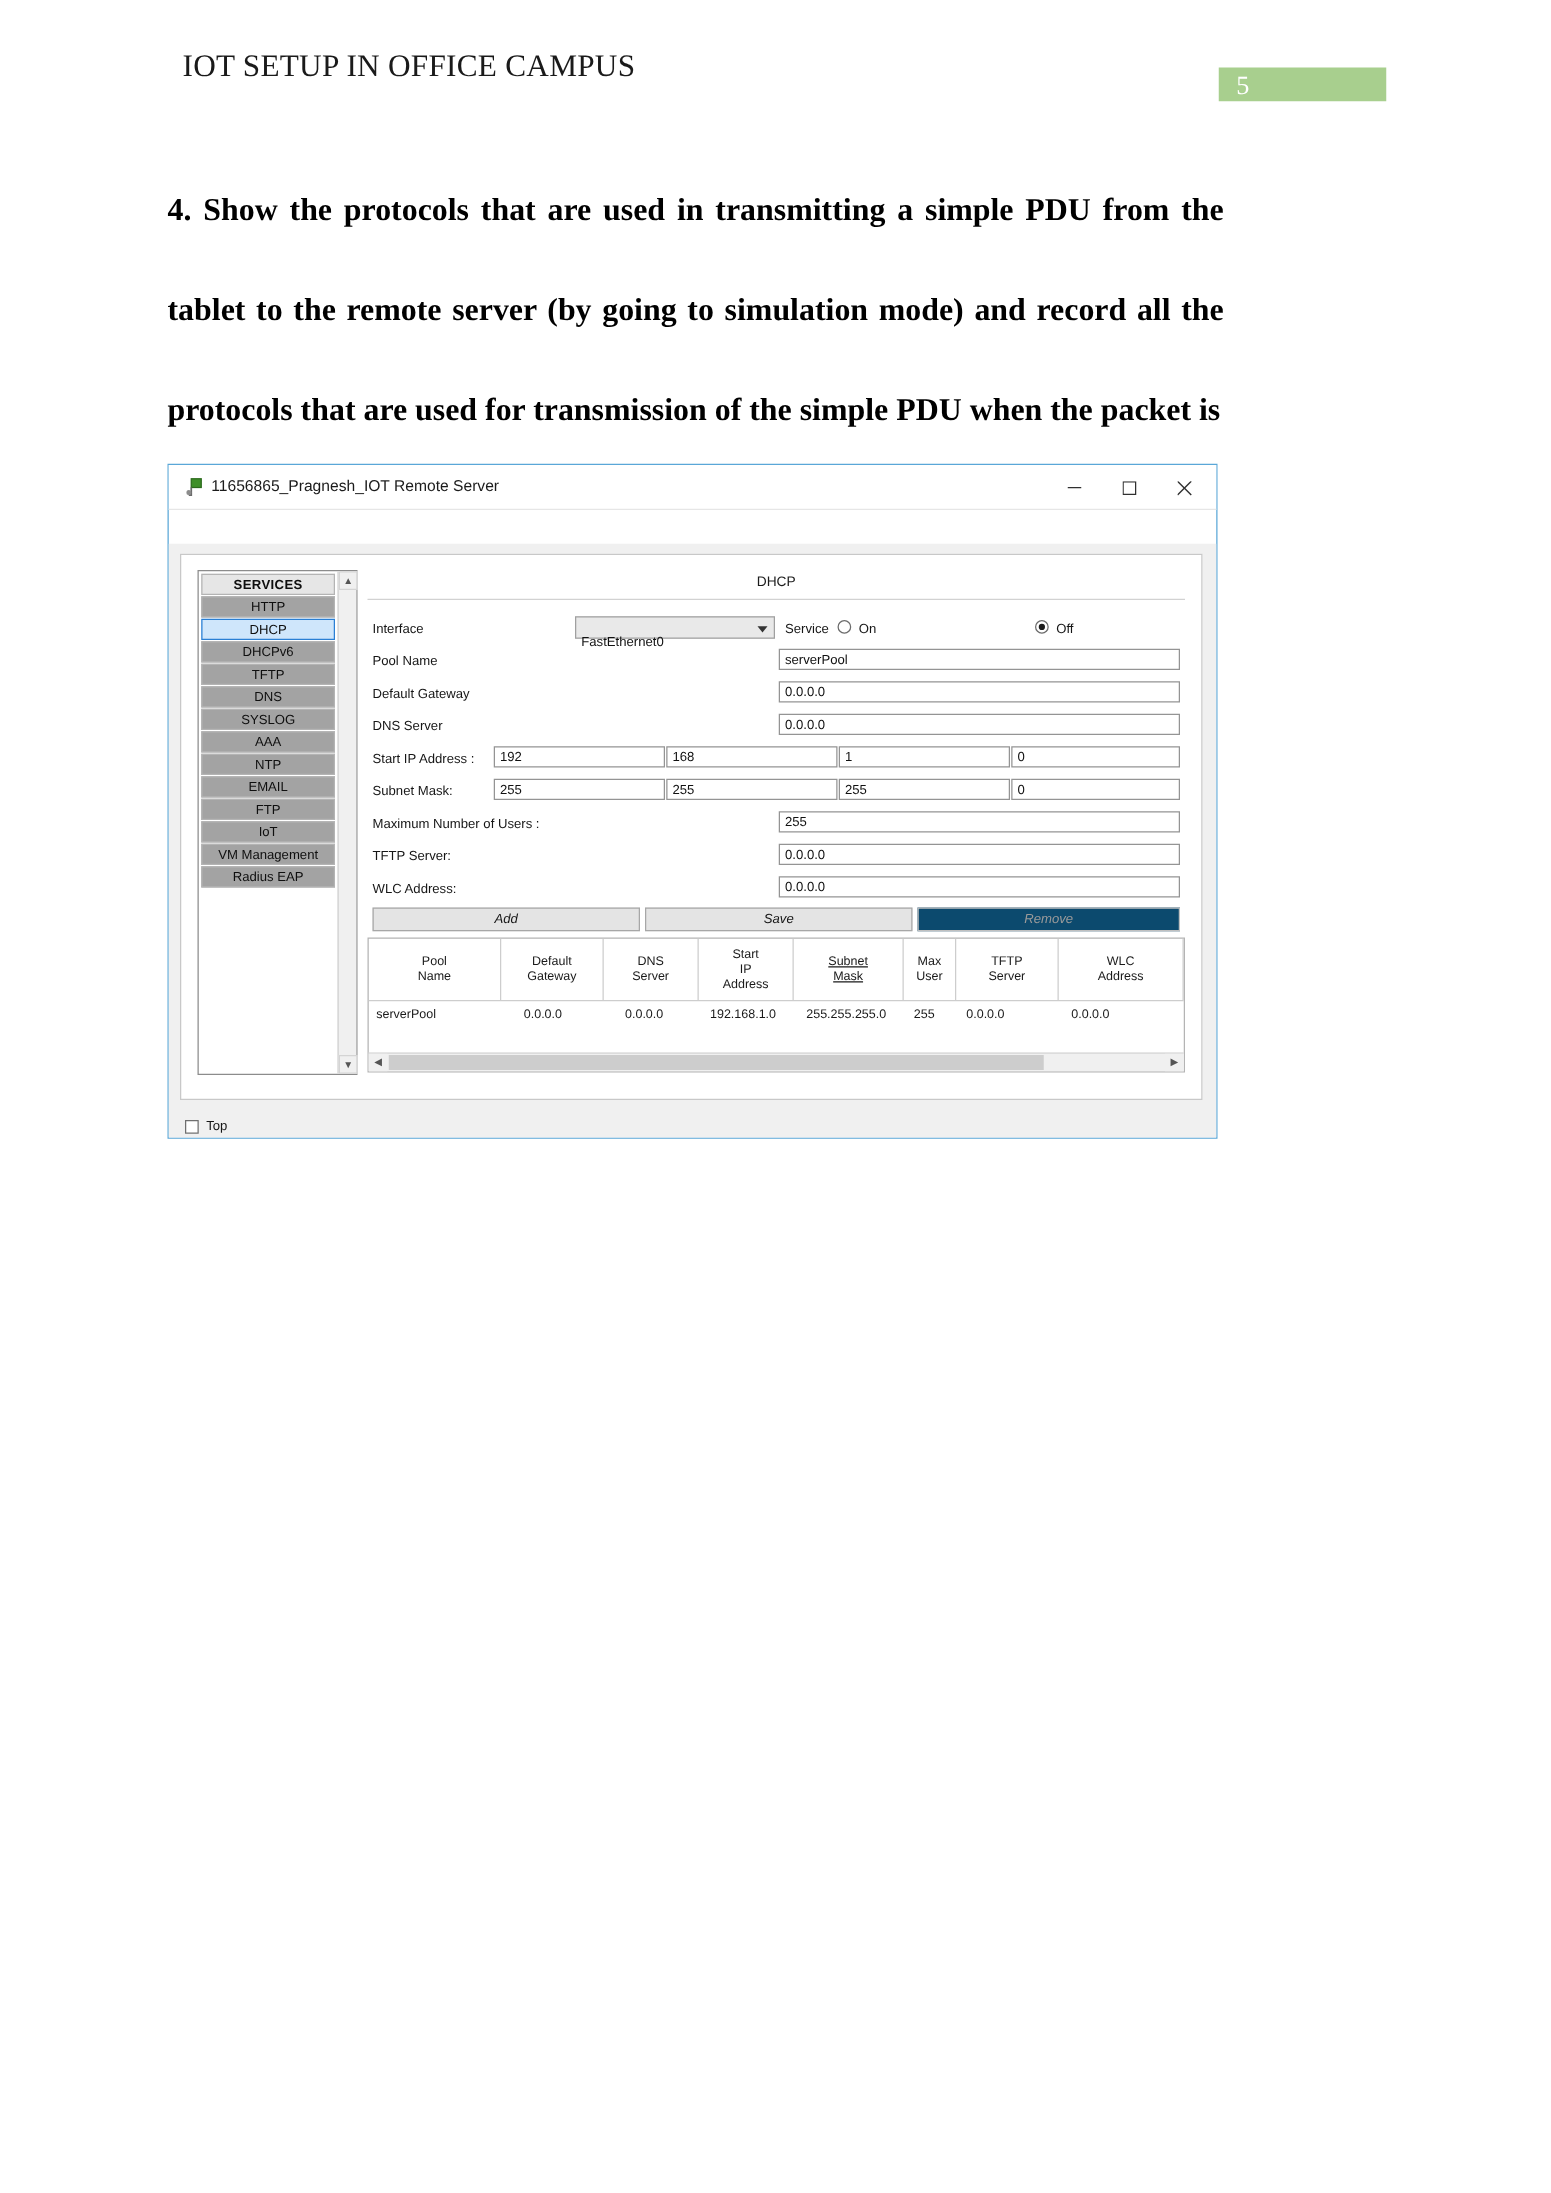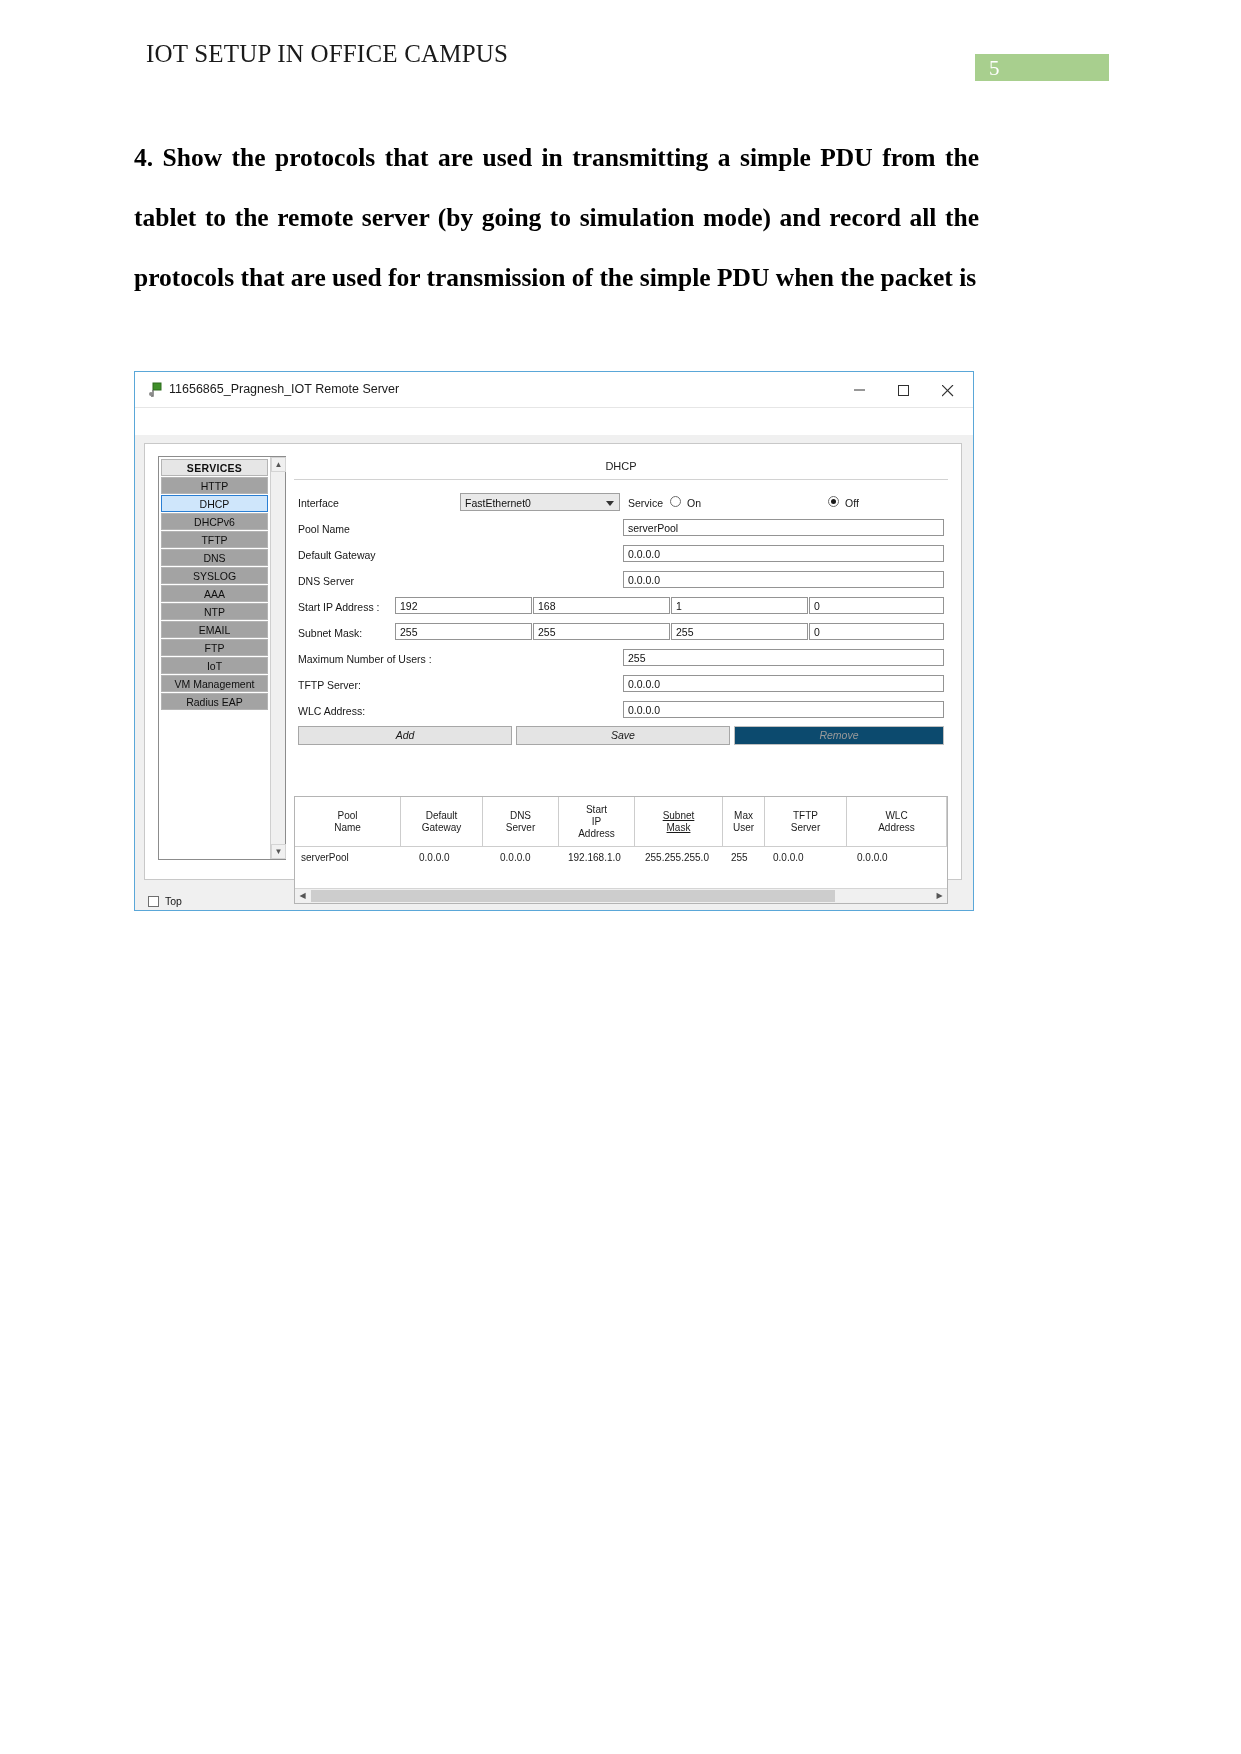--- a/index.html
+++ b/index.html
@@ -51,21 +51,21 @@
 
   
   .question-block {
     position: absolute;
     left: 134px;
     top: 128px;
     width: 845px;
     font-family: "Liberation Serif", serif;
     font-weight: bold;
     font-size: 25.5px;
-    line-height: 60px;
+    line-height: 80px;
     color: #000000;
     text-align: justify;
     text-justify: inter-word;
   }
 
   
   .shot {
     position: absolute;
     left: 134px;
     top: 371px;
@@ -262,21 +262,21 @@
     overflow: hidden;
   }
   .combo {
     position: absolute;
     height: 18px;
     background: #e9e9e9;
     border: 1px solid #a0a0a0;
     box-sizing: border-box;
     font-size: 10.5px;
     color: #111;
-    padding: 2px 0 0 4px;
+    padding: 13px 0 0 4px;
     line-height: 14px;
   }
   .combo .carat {
     position: absolute;
     right: 5px; top: 7px;
     width: 0; height: 0;
     border-left: 4px solid transparent;
     border-right: 4px solid transparent;
     border-top: 5px solid #333;
   }
@@ -512,21 +512,21 @@
         <div class="lbl" style="left:4px; top:223px;">TFTP Server:</div>
         <div class="fld" style="left:329px; top:219px; width:321px;">0.0.0.0</div>
 
         <div class="lbl" style="left:4px; top:249px;">WLC Address:</div>
         <div class="fld" style="left:329px; top:245px; width:321px;">0.0.0.0</div>
 
         <div class="btn" style="left:4px;   top:270px; width:214px;">Add</div>
         <div class="btn" style="left:222px; top:270px; width:214px;">Save</div>
         <div class="btn disabled" style="left:440px; top:270px; width:210px;">Remove</div>
 
-        <div class="grid" style="top:294px; height:108px;margin-top:46px;">
+        <div class="grid" style="top:294px; height:108px;">
           <div class="grid-head">
             <div class="gh" style="left:0px;   width:106px;">
                 <span>Pool<br>Name</span>
               </div>
             <div class="gh" style="left:106px; width:82px;">
                 <span>Default<br>Gateway</span>
               </div>
             <div class="gh" style="left:188px; width:76px;">
                 <span>DNS<br>Server</span>
               </div>

